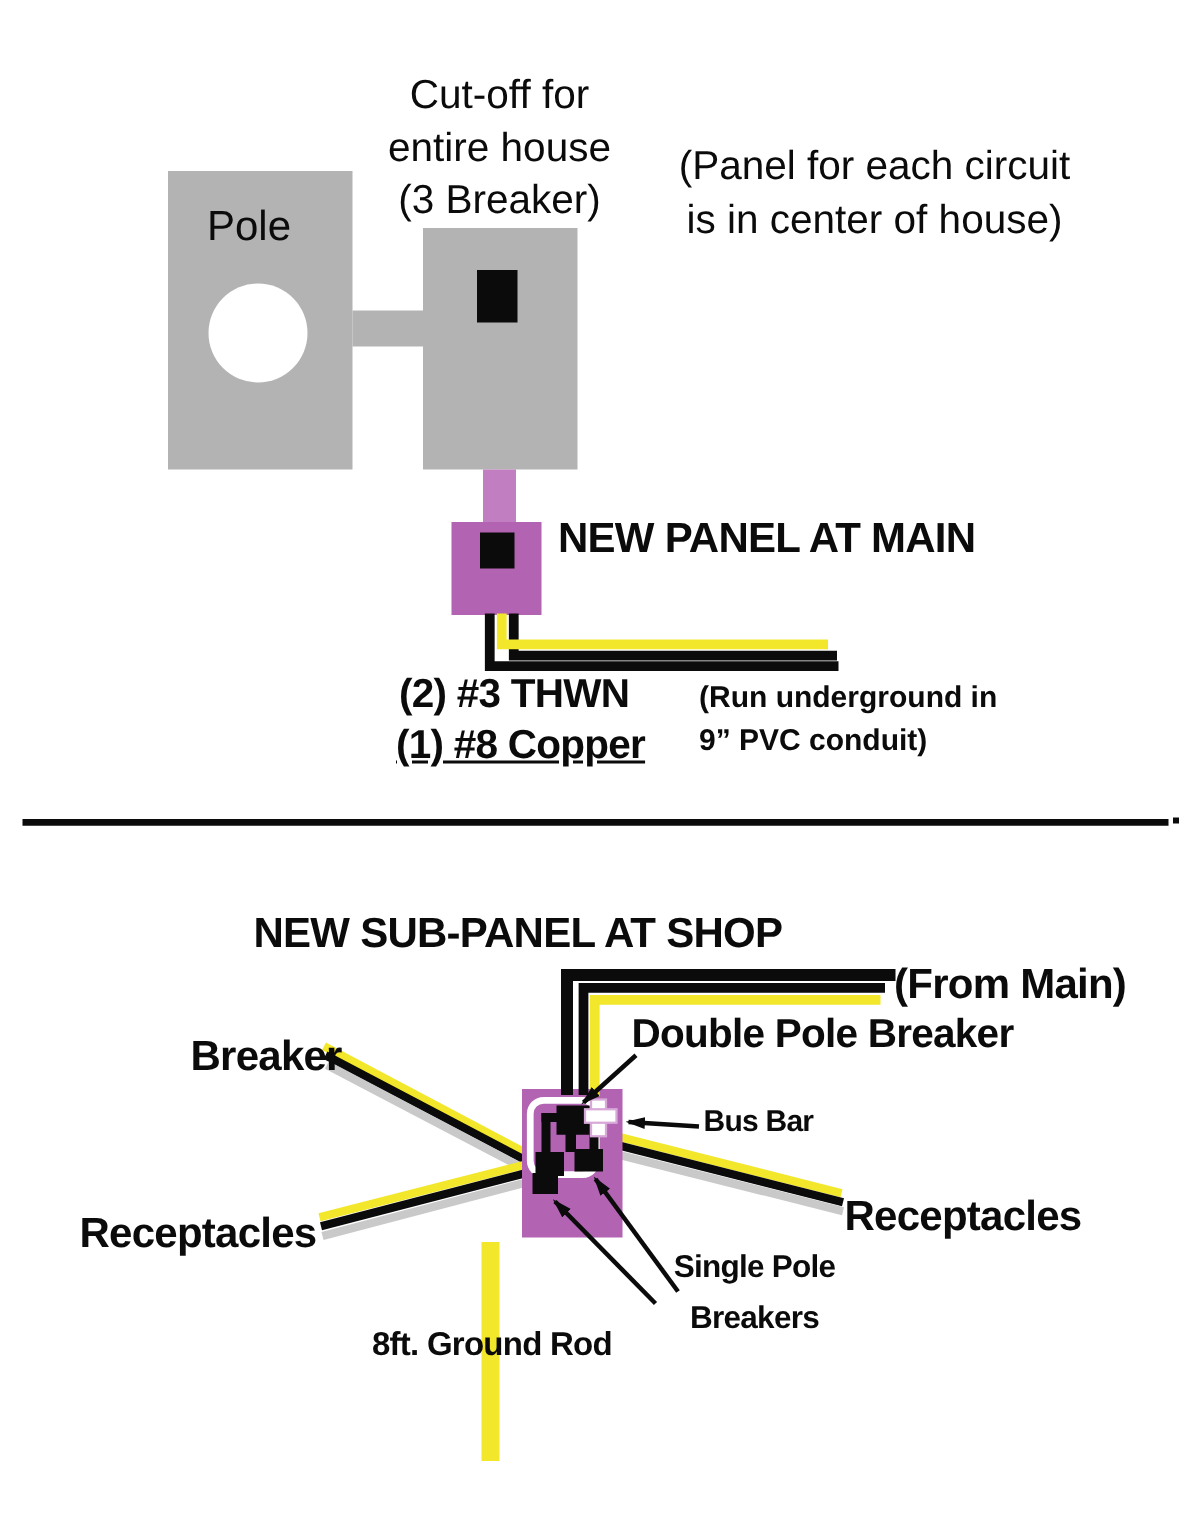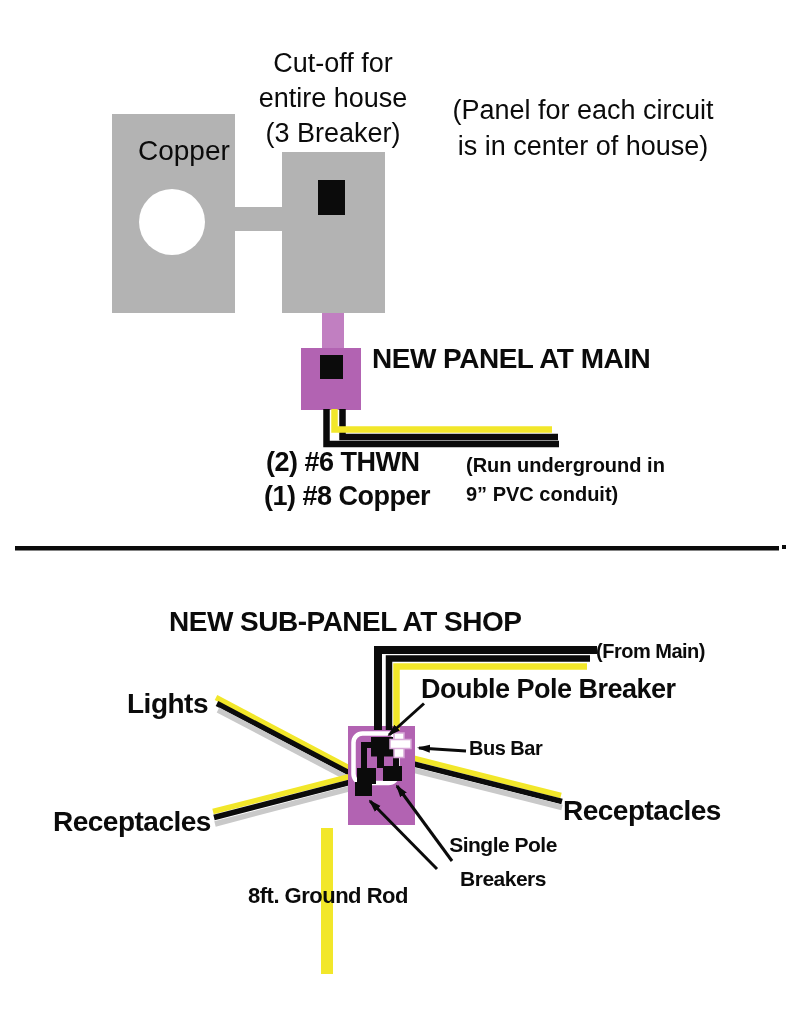--- a/index.html
+++ b/index.html
@@ -98,40 +98,40 @@
     <div>Cut-off for</div>
     <div>entire house</div>
     <div>(3 Breaker)</div>
   </div>
 
   <div class="lbl reg block" style="left:435px;top:64px;width:296px;font-size:27px;line-height:36px;margin-top:28px;">
     <div>(Panel for each circuit</div>
     <div>is in center of house)</div>
   </div>
 
-  <div class="lbl reg" style="left:138px;top:136px;font-size:28px;">Copper</div>
+  <div class="lbl reg" style="left:138px;top:136px;font-size:28px;">Pole</div>
 
   <div class="lbl" style="left:372px;top:344px;font-size:28px;">NEW PANEL AT MAIN</div>
 
 
-  <div class="lbl" style="left:266px;top:448px;font-size:27px;">(2) #6 THWN</div>
-  <div class="lbl" style="left:264px;top:482px;font-size:27px;">(1) #8 Copper</div>
+  <div class="lbl" style="left:266px;top:448px;font-size:27px;">(2) #3 THWN</div>
+  <div class="lbl" style="left:264px;top:482px;font-size:27px;text-decoration:underline;">(1) #8 Copper</div>
 
   <div class="lbl" style="left:466px;top:455px;font-size:20px;letter-spacing:0;text-align:right;">(Run underground in</div>
   <div class="lbl" style="left:466px;top:484px;font-size:20px;letter-spacing:0;">9” PVC conduit)</div>
 
   <div class="lbl" style="left:169px;top:597px;font-size:28px;margin-top:10px;">NEW SUB-PANEL AT SHOP</div>
 
-  <div class="lbl" style="left:596px;top:641px;font-size:20px;">(From Main)</div>
+  <div class="lbl" style="left:596px;top:641px;font-size:28px;">(From Main)</div>
 
   <div class="lbl" style="left:421px;top:675px;font-size:27px;">Double Pole Breaker</div>
 
   <div class="lbl" style="left:469px;top:738px;font-size:20px;">Bus Bar</div>
 
-  <div class="lbl" style="left:127px;top:689px;font-size:28px;">Lights</div>
+  <div class="lbl" style="left:127px;top:689px;font-size:28px;">Breaker</div>
 
   <div class="lbl" style="left:53px;top:807px;font-size:28px;">Receptacles</div>
 
   <div class="lbl" style="left:563px;top:796px;font-size:28px;">Receptacles</div>
 
   <div class="lbl block" style="left:402px;top:828px;width:202px;font-size:21px;line-height:34px;">
     <div>Single Pole</div>
     <div>Breakers</div>
   </div>
 

